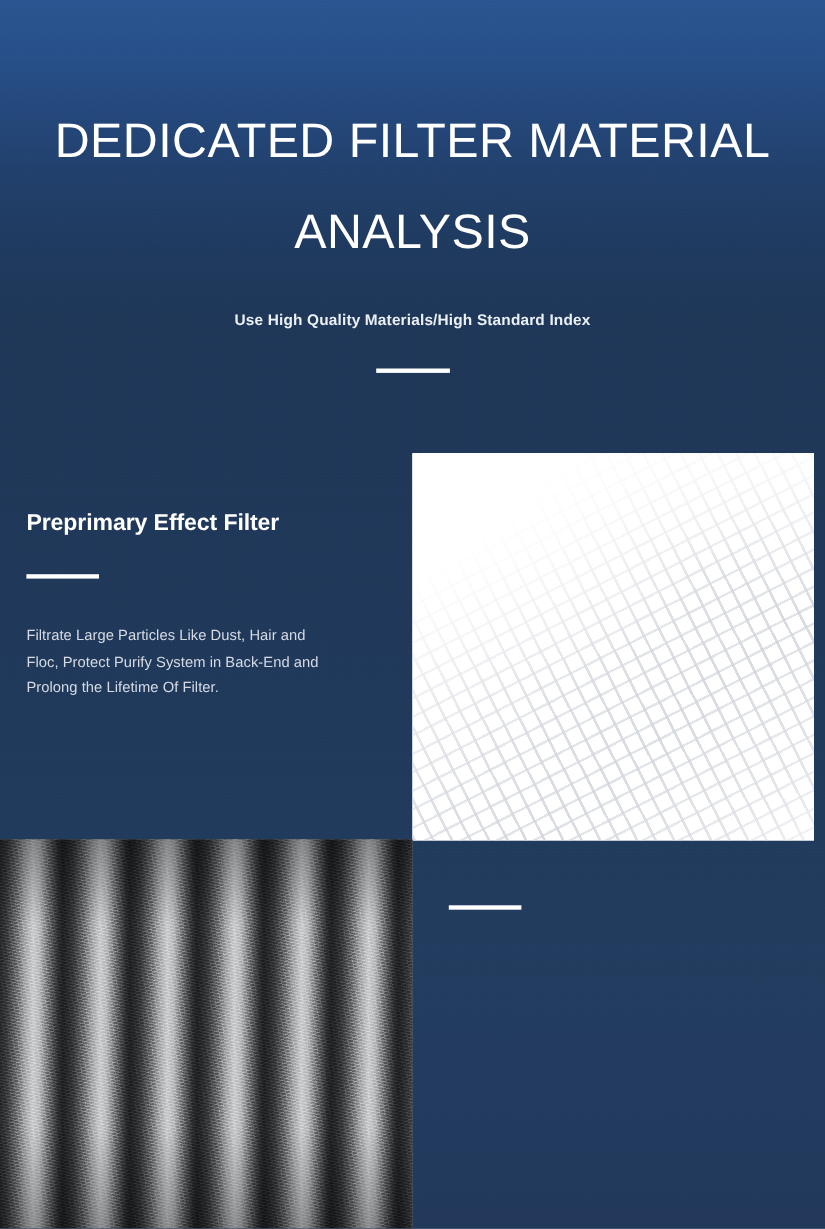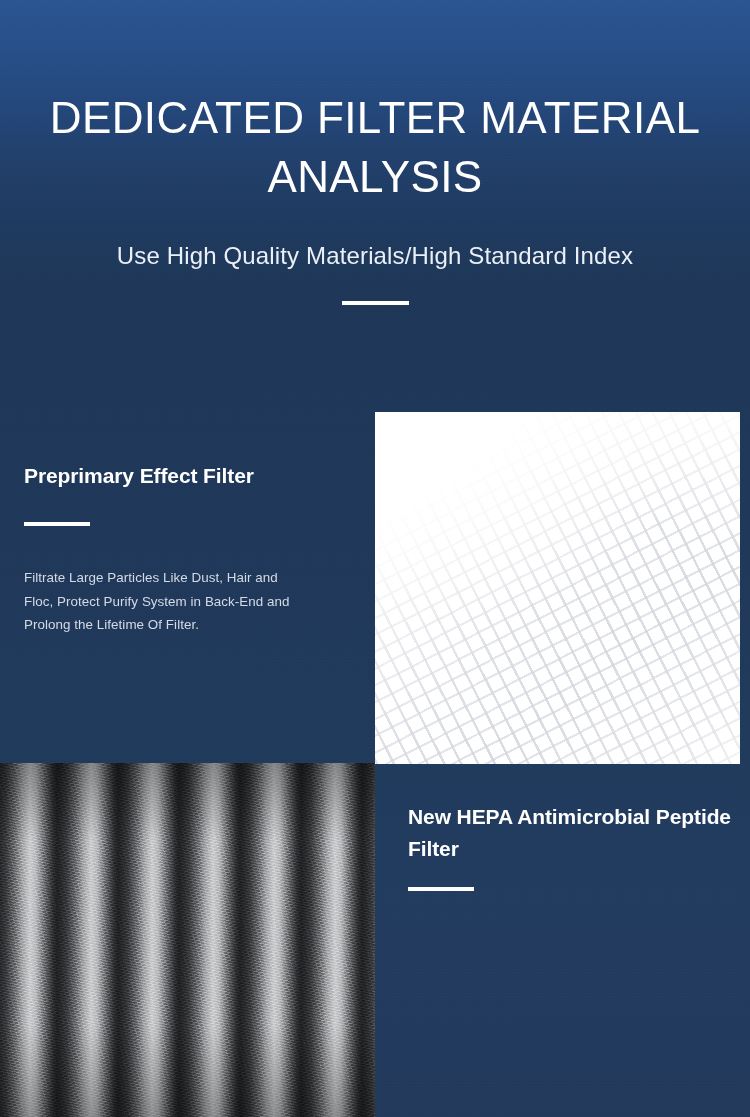--- a/index.html
+++ b/index.html
@@ -54,33 +54,33 @@
     position:absolute;
     left:0; top:0;
     width:750px;
     text-align:center;
     z-index:5;
   }
 
   .main-title {
     margin-top:88px;
     font-size:44px;
-    line-height:59px;
+    line-height:82px;
     font-weight:300;
     letter-spacing:0.4px;
     color:#ffffff;
     padding:0 20px;
     white-space:pre-line;
   }
 
   .subtitle {
-    margin-top:36px;
-    font-size:24px;
+    margin-top:24px;
+    font-size:14px;
     line-height:28px;
-    font-weight:400;
+    font-weight:700;
     letter-spacing:0.15px;
     color:#ebeff6;
   }
 
   .header-rule {
     width:67px;
     height:4px;
     background:#ffffff;
     margin:31px auto 0;
   }
@@ -258,18 +258,16 @@
 
   <div class="section-one">
     <div class="sec-title">Preprimary Effect Filter</div>
     <div class="sec-rule"></div>
     <div class="sec-body">Filtrate Large Particles Like Dust, Hair and
 Floc, Protect Purify System in Back-End and
 Prolong the Lifetime Of Filter.</div>
   </div>
 
   <div class="section-two">
-    <div class="sec-title">New HEPA Antimicrobial
-Peptide Filter</div>
     <div class="sec-rule"></div>
   </div>
 
 </div>
 
 </body></html>

